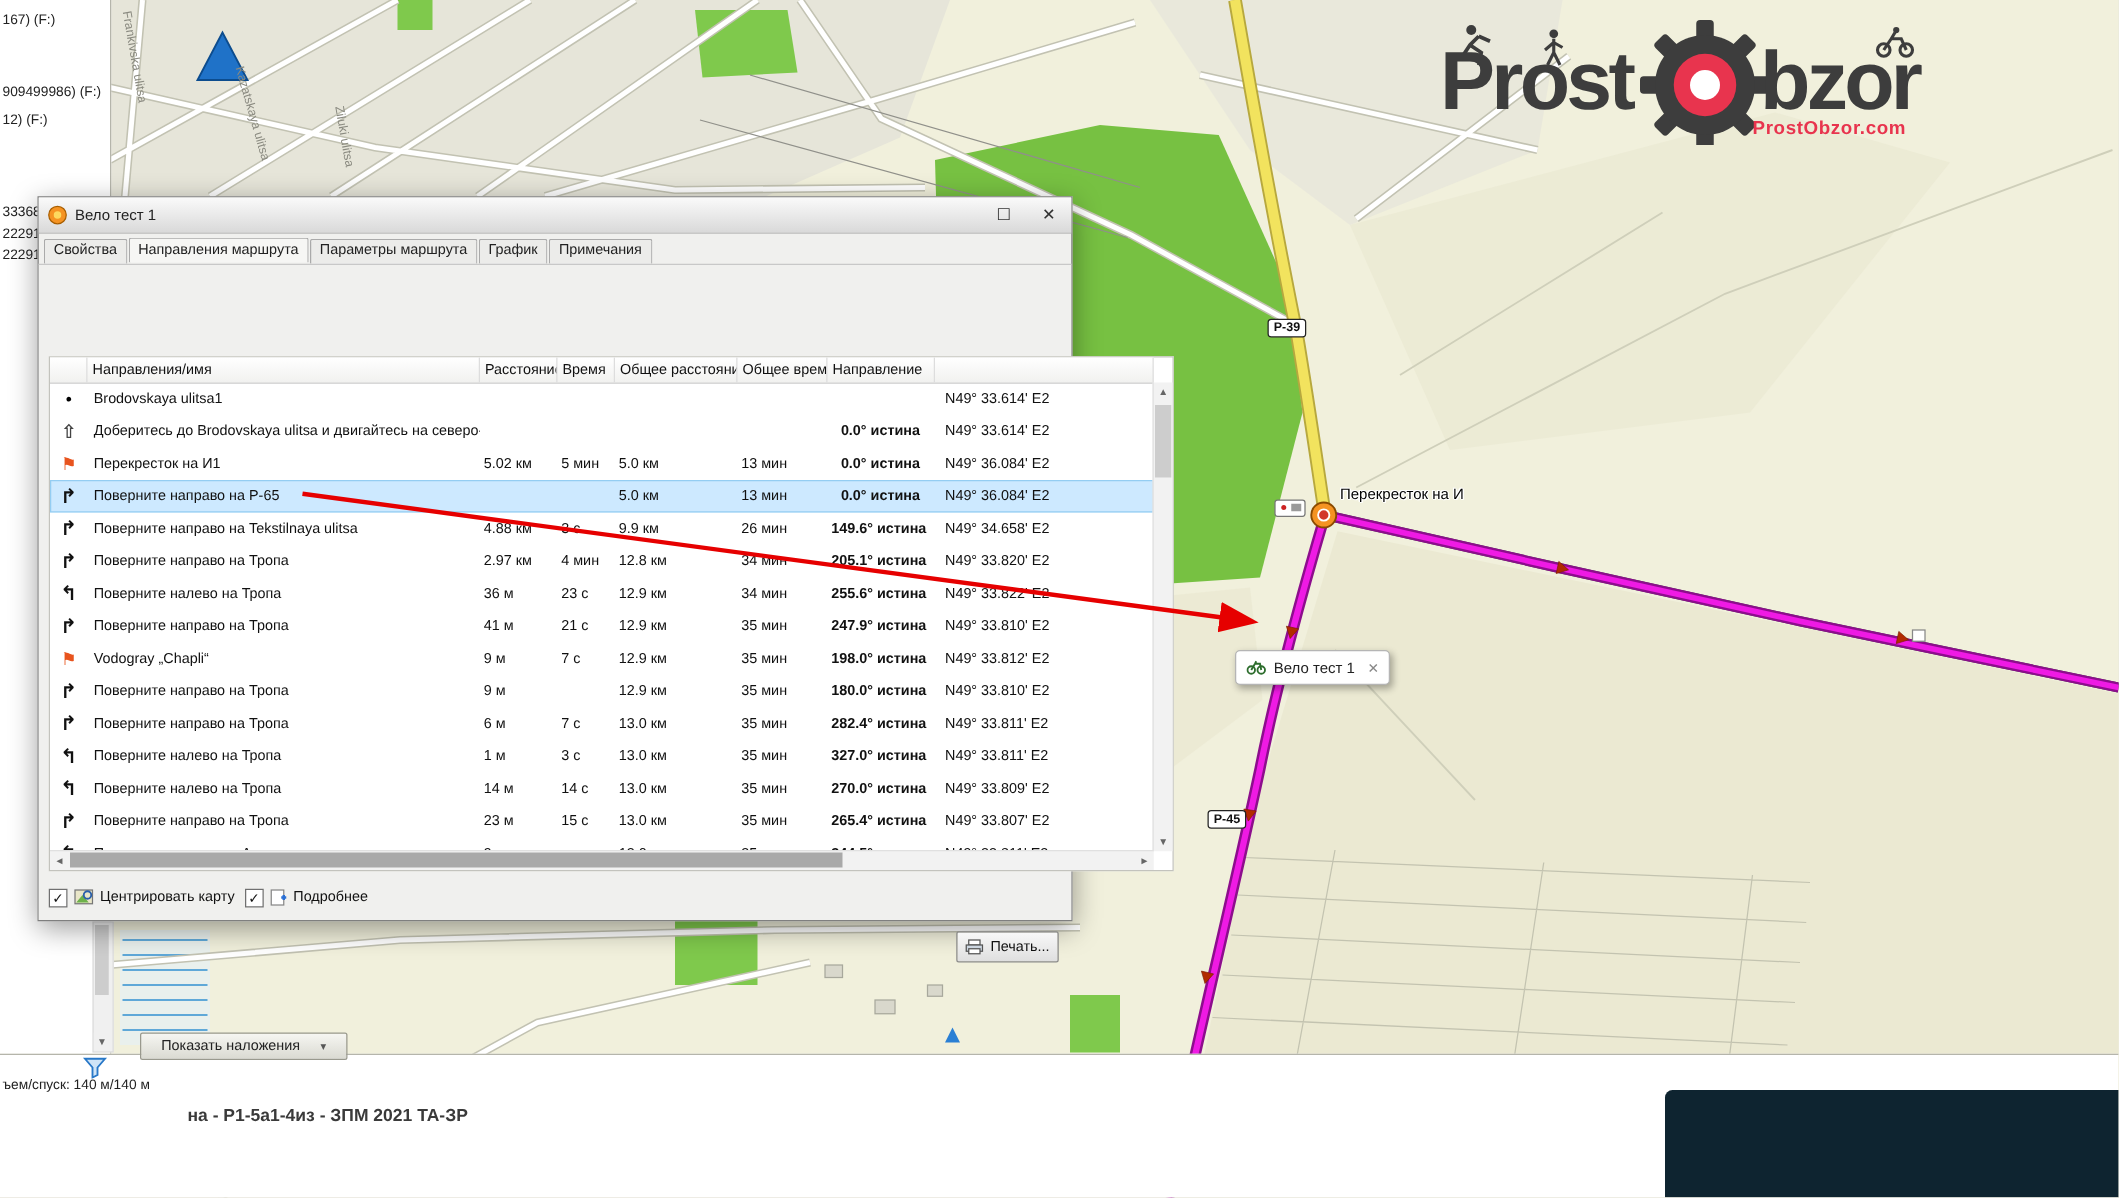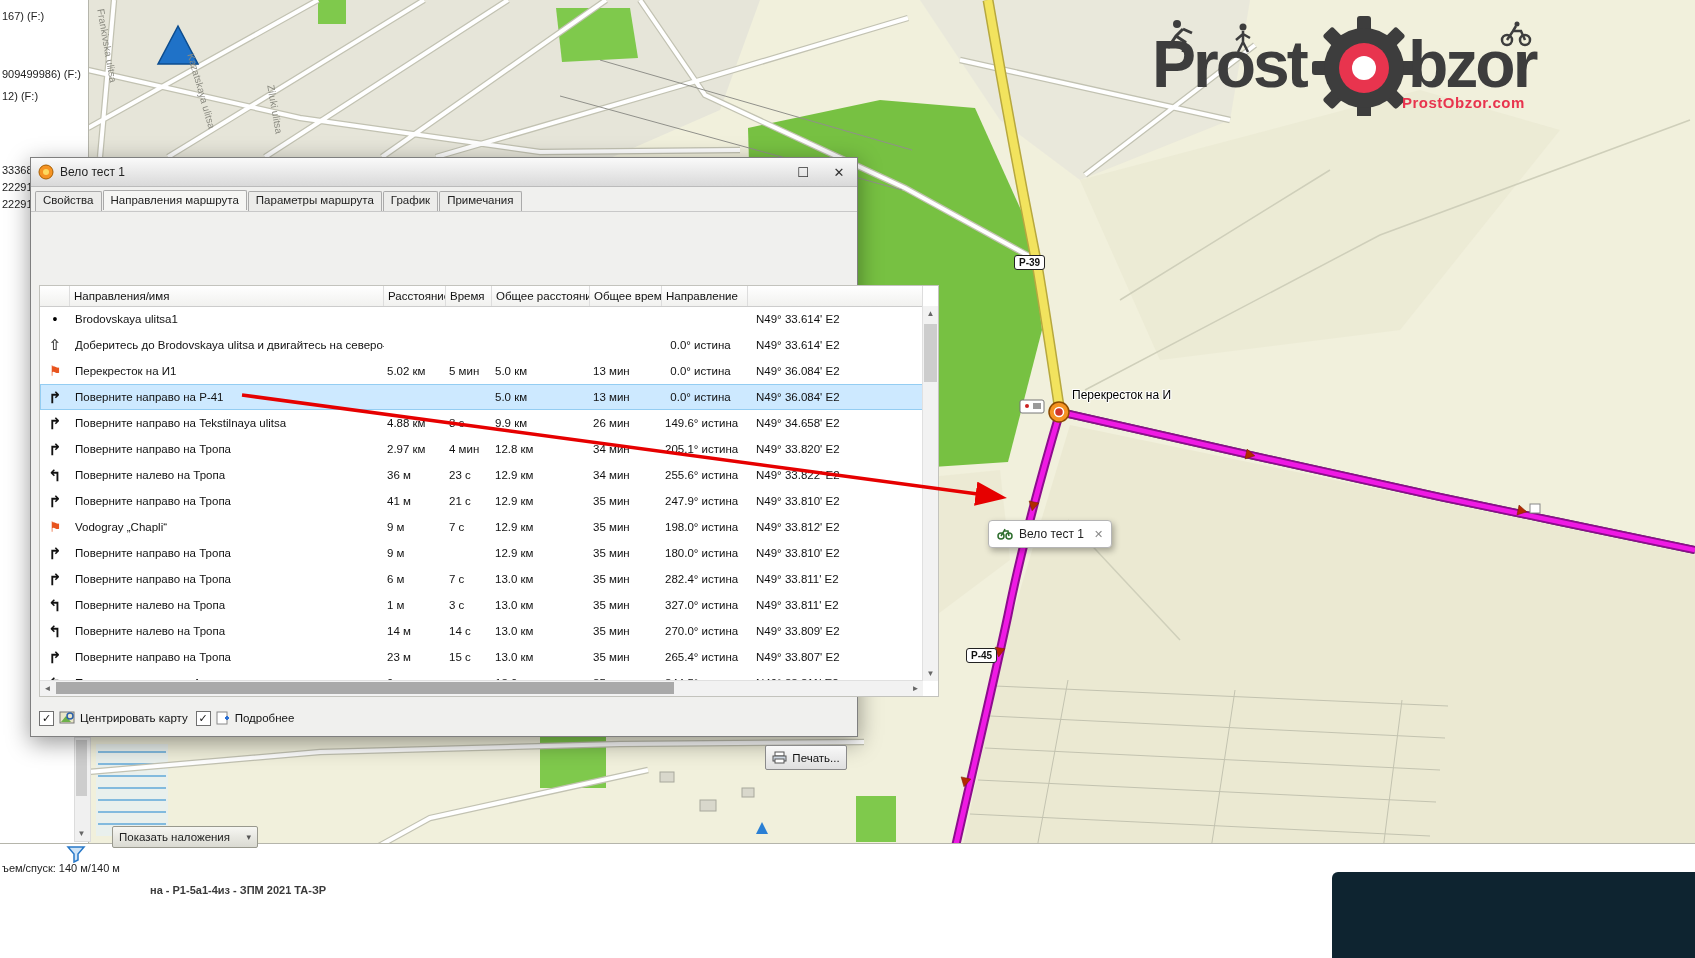--- a/index.html
+++ b/index.html
@@ -50,21 +50,21 @@
   #thead{position:absolute;left:0;top:0;right:15px;height:20px;display:grid;
       grid-template-columns:30px 314px 62px 46px 98px 72px 86px 1fr;background:linear-gradient(#ffffff,#f1f1ef);
       border-bottom:1px solid #ccc;}
   #thead .hcell{border-right:1px solid #ddd;font-size:11.5px;display:flex;align-items:center;padding-left:4px;overflow:hidden;white-space:nowrap;}
   #rows{position:absolute;left:0;top:20px;right:15px;bottom:15px;overflow:hidden;}
   .trow{display:grid;grid-template-columns:30px 314px 62px 46px 98px 72px 86px 1fr;height:26px;align-items:center;cursor:default;}
   .trow.sel{background:#cde9ff;outline:1px solid #94cdf2;outline-offset:-1px;}
   .cell{font-size:11.5px;white-space:nowrap;overflow:hidden;padding-left:3px;}
   .c-icon{text-align:center;padding-left:0;}
   .c-name{padding-left:5px;}
-  .c-heading{text-align:center;padding-right:12px;}
+  .c-heading{text-align:right;padding-right:12px;font-weight:bold;}
   .c-coord{padding-left:8px;}
   .g-flag{color:#e8541e;font-size:14px;}
   .g-right,.g-left{font-size:16px;font-weight:bold;color:#111;}
   .g-start{font-size:15px;color:#444;font-weight:bold;}
   .g-bullet{font-size:14px;color:#000;}
   #vscroll{position:absolute;right:0;top:20px;bottom:15px;width:15px;background:#f2f2f2;border-left:1px solid #e0e0e0;}
   #vscroll .thumb{position:absolute;left:1px;top:18px;width:13px;height:58px;background:#cdcdcd;}
   #vscroll .up,#vscroll .dn{position:absolute;left:0;width:15px;height:15px;font-size:8px;color:#666;text-align:center;line-height:15px;}
   #vscroll .up{top:0;} #vscroll .dn{bottom:0;}
   #hscroll{position:absolute;left:0;right:15px;bottom:0;height:15px;background:#f2f2f2;border-top:1px solid #e0e0e0;}
@@ -75,24 +75,24 @@
   .cb{width:13px;height:13px;background:#fff;border:1px solid #707070;display:inline-flex;align-items:center;justify-content:center;
       font-size:11px;color:#111;cursor:pointer;}
   .cbgroup{display:flex;align-items:center;gap:5px;}
   #print-btn{position:absolute;right:2px;top:0px;width:80px;height:23px;display:flex;align-items:center;justify-content:center;gap:5px;
       background:linear-gradient(#f8f8f8,#dfdfdf);border:1px solid #8a8a8a;border-radius:2px;font-size:11.5px;cursor:pointer;margin-top:40px;}
   
   #arrow-overlay{position:absolute;left:0;top:0;z-index:40;pointer-events:none;}
   
   #status-strip{position:absolute;left:0;top:843px;width:1695px;height:115px;background:#fff;z-index:8;border-top:1px solid #b5b5ab;}
   #status-text{position:absolute;left:2px;top:18px;font-size:11px;color:#222;white-space:nowrap;}
-  #bottom-frag{position:absolute;left:150px;top:40px;font-size:11px;font-weight:bold;color:#3a3a3a;white-space:nowrap;}
+  #bottom-frag{position:absolute;left:150px;top:40px;font-size:14px;font-weight:bold;color:#3a3a3a;white-space:nowrap;}
   #dark-bar{position:absolute;left:1332px;top:872px;width:363px;height:86px;background:#0e2430;z-index:9;border-top-left-radius:6px;}
   #overlays-btn{position:absolute;left:112px;top:826px;width:132px;height:20px;z-index:10;display:flex;align-items:center;
-      justify-content:space-between;padding:0 6px;background:linear-gradient(#f6f6f2,#dadad2);border:1px solid #99998e;
+      justify-content:space-between;padding:0 16px;background:linear-gradient(#f6f6f2,#dadad2);border:1px solid #99998e;
       border-radius:2px;font-size:11.5px;color:#222;cursor:pointer;}
   #funnel{position:absolute;left:66px;top:845px;z-index:10;}
 </style>
 </head>
 <body>
 
 <div id="stage">
 
   <svg id="map-svg" width="1695" height="958">
     <rect width="1695" height="958" fill="#f1f0dc"></rect>
@@ -318,21 +318,21 @@
       <span class="cell c-name">Перекресток на И1</span>
       <span class="cell c-dist">5.02 км</span>
       <span class="cell c-time">5 мин</span>
       <span class="cell c-total_dist">5.0 км</span>
       <span class="cell c-total_time">13 мин</span>
       <span class="cell c-heading">0.0° истина</span>
       <span class="cell c-coord">N49° 36.084' E2</span>
     </div>
             <div class="trow sel">
       <span class="cell c-icon g-right">↱</span>
-      <span class="cell c-name">Поверните направо на  Р-41</span>
+      <span class="cell c-name">Поверните направо на  Р-65</span>
       <span class="cell c-dist"></span>
       <span class="cell c-time"></span>
       <span class="cell c-total_dist">5.0 км</span>
       <span class="cell c-total_time">13 мин</span>
       <span class="cell c-heading">0.0° истина</span>
       <span class="cell c-coord">N49° 36.084' E2</span>
     </div>
             <div class="trow">
       <span class="cell c-icon g-right">↱</span>
       <span class="cell c-name">Поверните направо на Tekstilnaya ulitsa</span>

